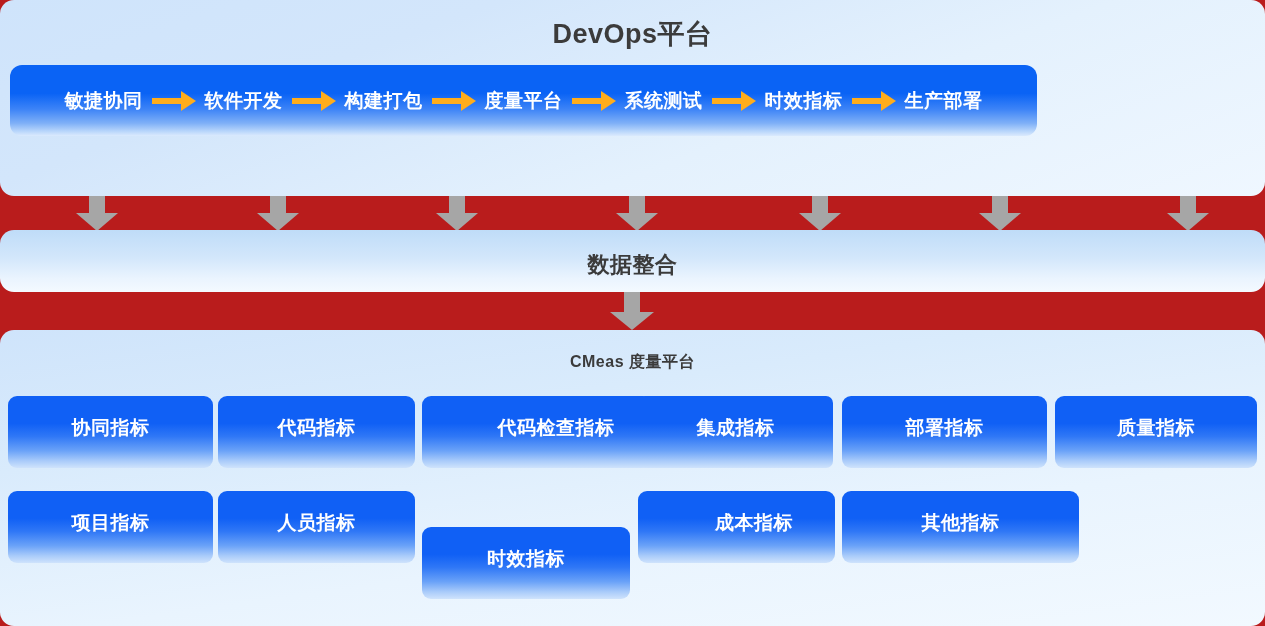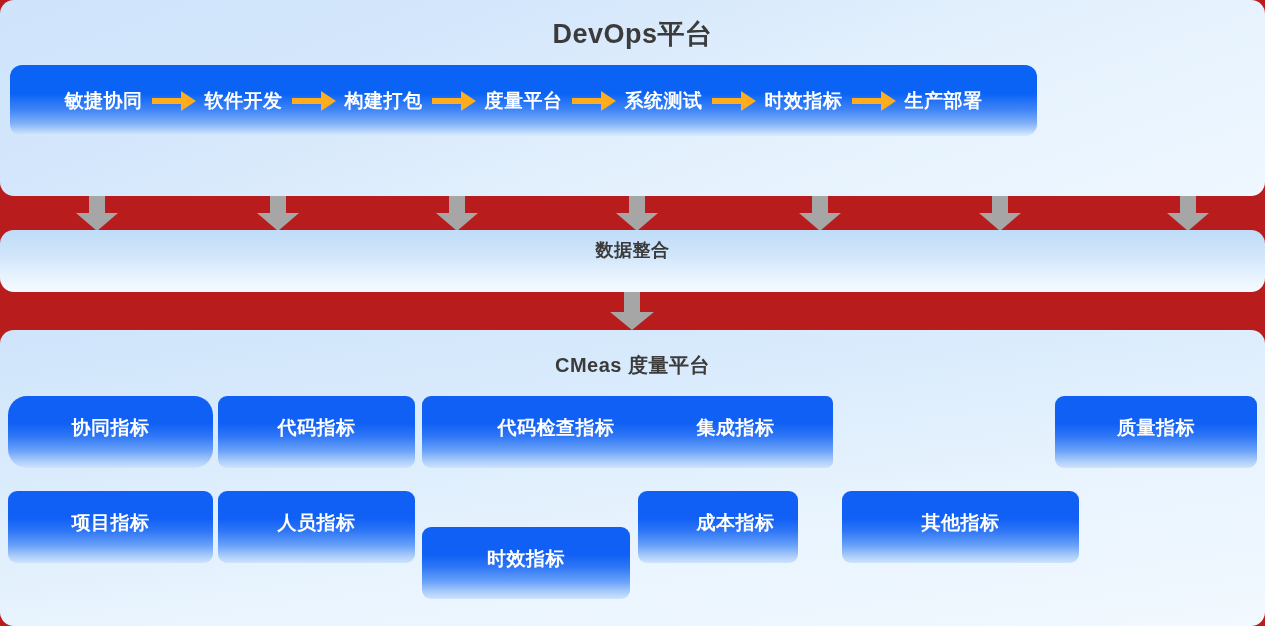--- a/index.html
+++ b/index.html
@@ -51,22 +51,22 @@
   .panel-title {
     position: absolute;
     left: 0;
     width: 100%;
     text-align: center;
     color: #3b3b3b;
     font-weight: bold;
     letter-spacing: 0.5px;
   }
   #devops-title { top: 16px; font-size: 27px; }
-  #integration-title { top: 8px; font-size: 18px; }
-  #cmeas-title { top: 22px; font-size: 20px; }
+  #integration-title { top: 20px; font-size: 22px; }
+  #cmeas-title { top: 22px; font-size: 16px; }
 
   
   #pipeline-bar {
     position: absolute;
     left: 10px;
     top: 65px;
     width: 1027px;
     height: 71px;
     border-radius: 12px;
     background: linear-gradient(180deg,
@@ -249,48 +249,51 @@
 
   <div class="down-arrow mid-arrow" style="left:610px; top:292px;">
       <span class="stem"></span>
       <span class="tip"></span>
     </div>
 
   <div class="panel" id="cmeas-panel">
     <div class="panel-title" id="cmeas-title">CMeas 度量平台</div>
 
     <div class="card-row" id="card-row-1">
-      <div class="metric-card" style="left: 0px; width: 205px; border-radius: 19px;">
+      <div class="metric-card" style="left: 0px; width: 205px;">
           <span class="label">协同指标</span>
         </div>
       <div class="metric-card" style="left: 210px; width: 197px;">
           <span class="label">代码指标</span>
         </div>
       <div class="metric-card" style="left: 414px; width: 230px; padding-left: 38px;">
           <span class="label">代码检查指标</span>
         </div>
       <div class="metric-card" style="left: 630px; width: 195px; border-radius: 7px;">
           <span class="label">集成指标</span>
+        </div>
+      <div class="metric-card" style="left: 834px; width: 205px;">
+          <span class="label">部署指标</span>
         </div>
       <div class="metric-card" style="left: 1047px; width: 202px;">
           <span class="label">质量指标</span>
         </div>
     </div>
 
     <div class="card-row" id="card-row-2">
       <div class="metric-card" style="left: 0px; width: 205px;">
           <span class="label">项目指标</span>
         </div>
       <div class="metric-card" style="left: 210px; width: 197px;">
           <span class="label">人员指标</span>
         </div>
       <div class="metric-card" style="left: 414px; width: 208px; margin-top: 36px;">
           <span class="label">时效指标</span>
         </div>
-      <div class="metric-card" style="left: 630px; width: 160px; padding-left: 35px;">
+      <div class="metric-card" style="left: 630px; width: 197px; padding-left: 35px;">
           <span class="label">成本指标</span>
         </div>
       <div class="metric-card" style="left: 834px; width: 237px; font-family: Liberation Serif, serif;">
           <span class="label">其他指标</span>
         </div>
     </div>
   </div>
 
 </div>
 

